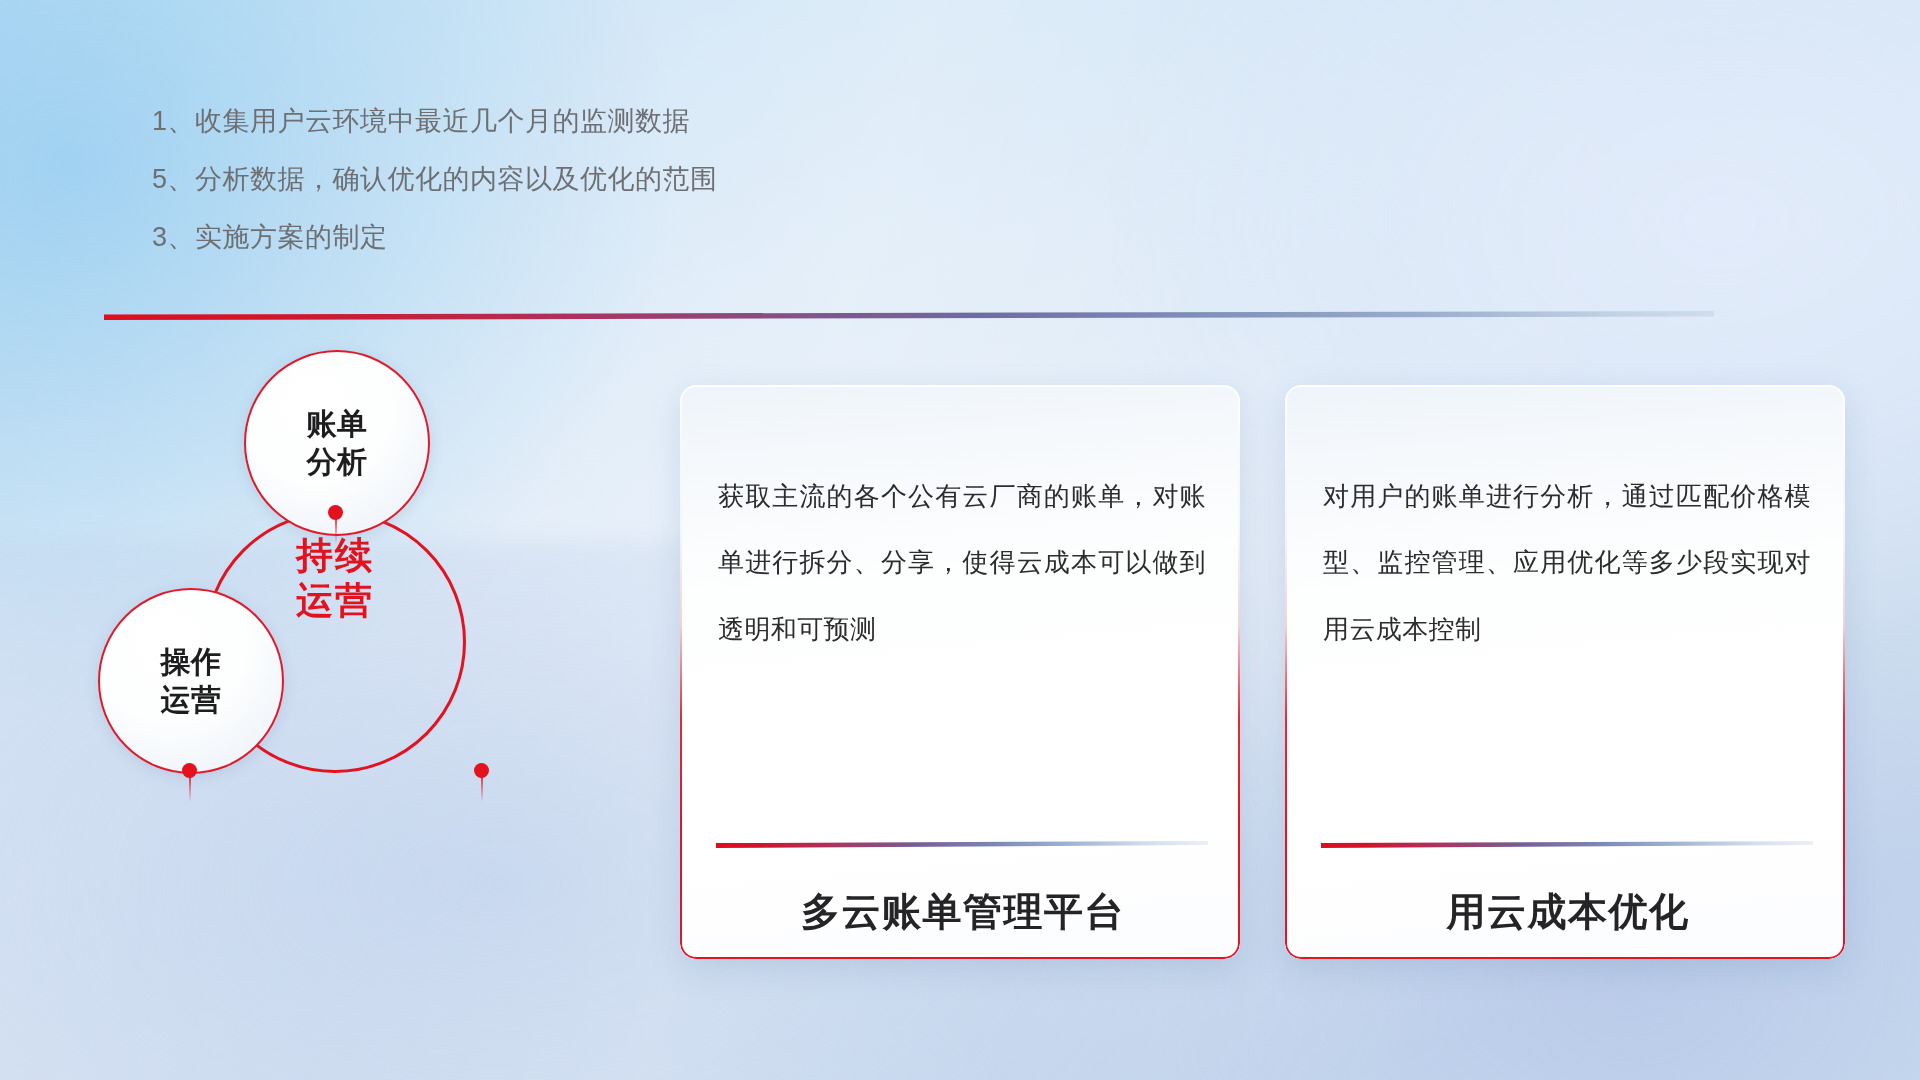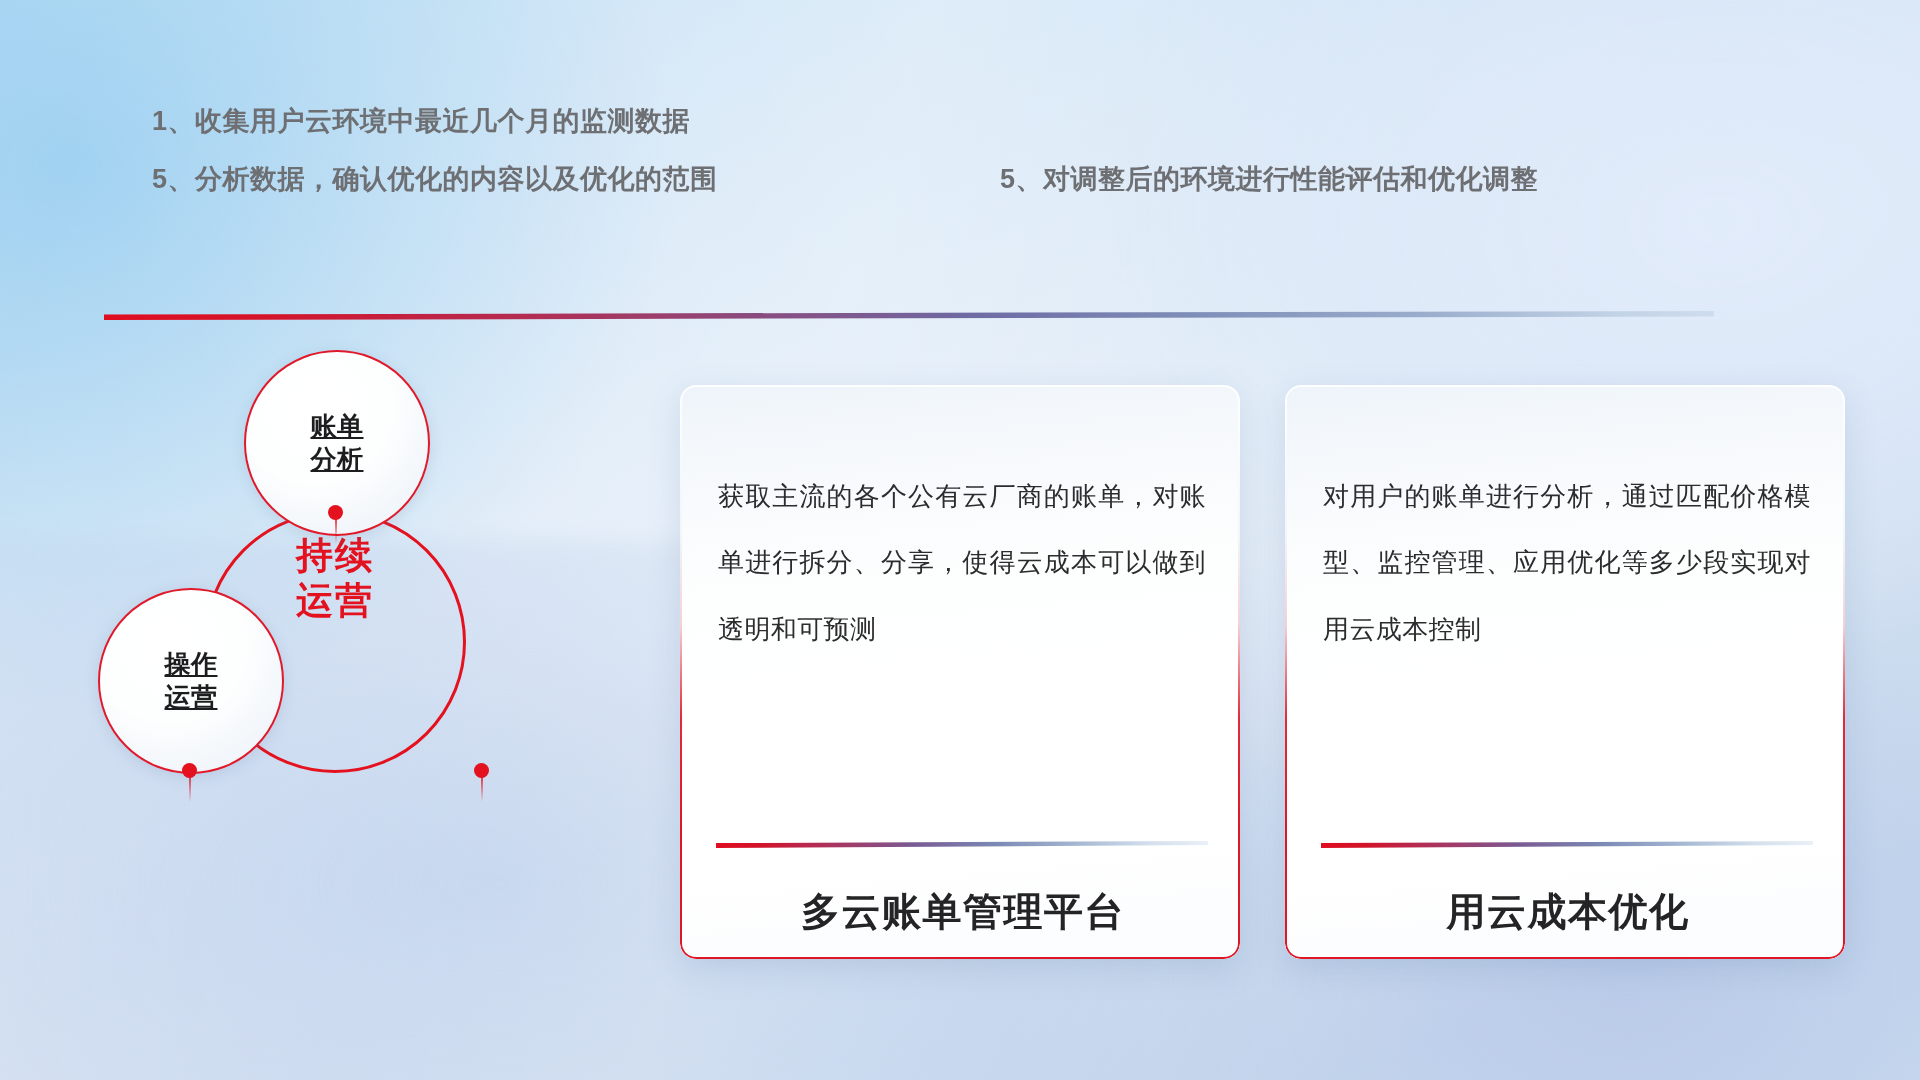--- a/index.html
+++ b/index.html
@@ -94,21 +94,21 @@
     left: 1000px;
     top: 150px;
     width: 820px;
   }
   .step-line {
     font-size: 27px;
     line-height: 58px;
     color: #6d6f73;
     letter-spacing: 0.5px;
     white-space: nowrap;
-    font-weight: 700;
+    font-weight: 400;
   }
 
   
   #divider {
     position: absolute;
     left: 104px;
     top: 311px;
     width: 1610px;
     height: 9px;
     background: linear-gradient(90deg,
@@ -142,26 +142,25 @@
         #fdfefe 45%,
         #f3f7fb 72%,
         #eaf1f8 100%);
     display: flex;
     align-items: center;
     justify-content: center;
     text-align: center;
     box-shadow: 0 3px 14px rgba(90,120,160,0.18);
   }
   .lobe-label {
-    font-size: 26px;
+    font-size: 30px;
     font-weight: 700;
     color: #1d1d1f;
     line-height: 1.28;
     letter-spacing: 0.5px;
-    text-decoration: underline;
   }
   #lobe-top {
     left: 156px; top: 0px;
     width: 182px; height: 182px;
   }
   #lobe-left {
     left: 10px; top: 238px;
     width: 182px; height: 182px;
   }
   #lobe-right {
@@ -295,24 +294,24 @@
 <div id="bg-base"></div>
 <div id="bg-glow-left"></div>
 <div id="bg-glow-right"></div>
 <div id="bg-glow-bottom"></div>
 <div id="bg-glow-bottomright"></div>
 <div id="bg-sheen"></div>
 
 <div id="steps-left">
   <div class="step-line">1、收集用户云环境中最近几个月的监测数据</div>
   <div class="step-line">5、分析数据，确认优化的内容以及优化的范围</div>
+  <div class="step-line">3、实施方案的制定</div>
 </div>
 
 <div id="steps-right">
-  <div class="step-line">5、对调整后的环境进行性能评估和优化调整</div>
 </div>
 
 <div id="divider"></div>
 
 <div id="venn">
   <div id="venn-ring"></div>
 
   <div id="venn-center">
     <div>持续</div>
     <div>运营</div>

